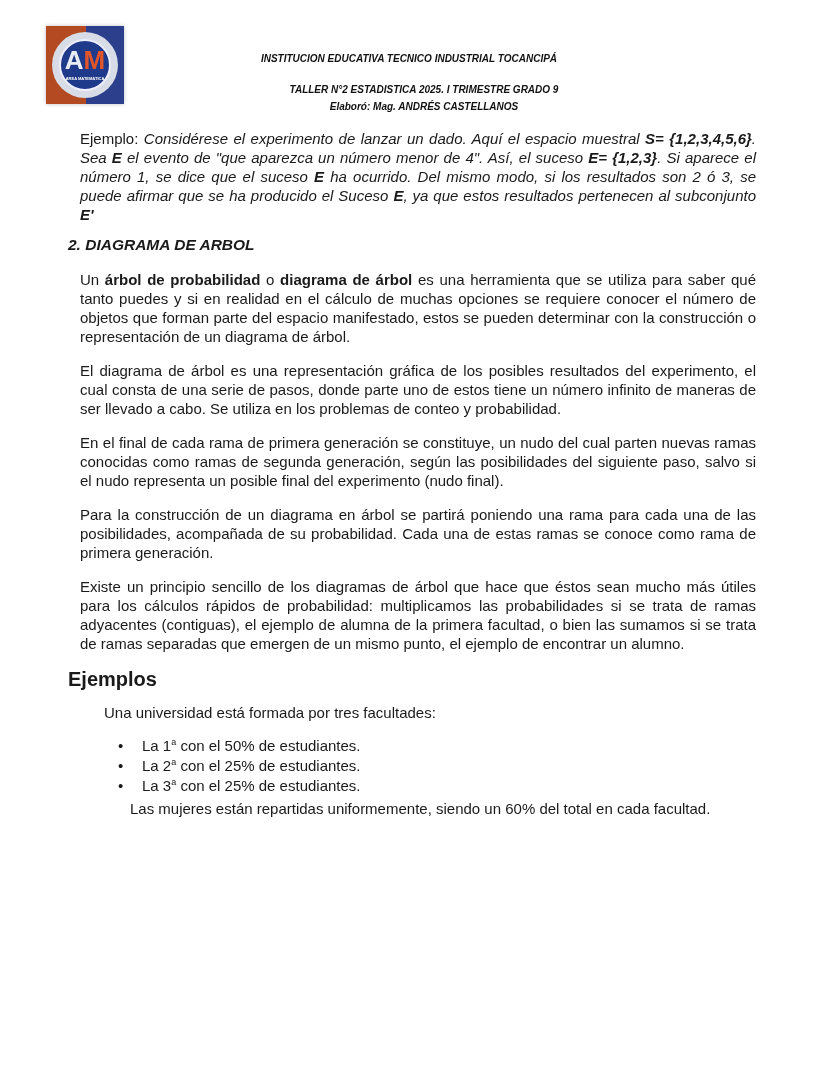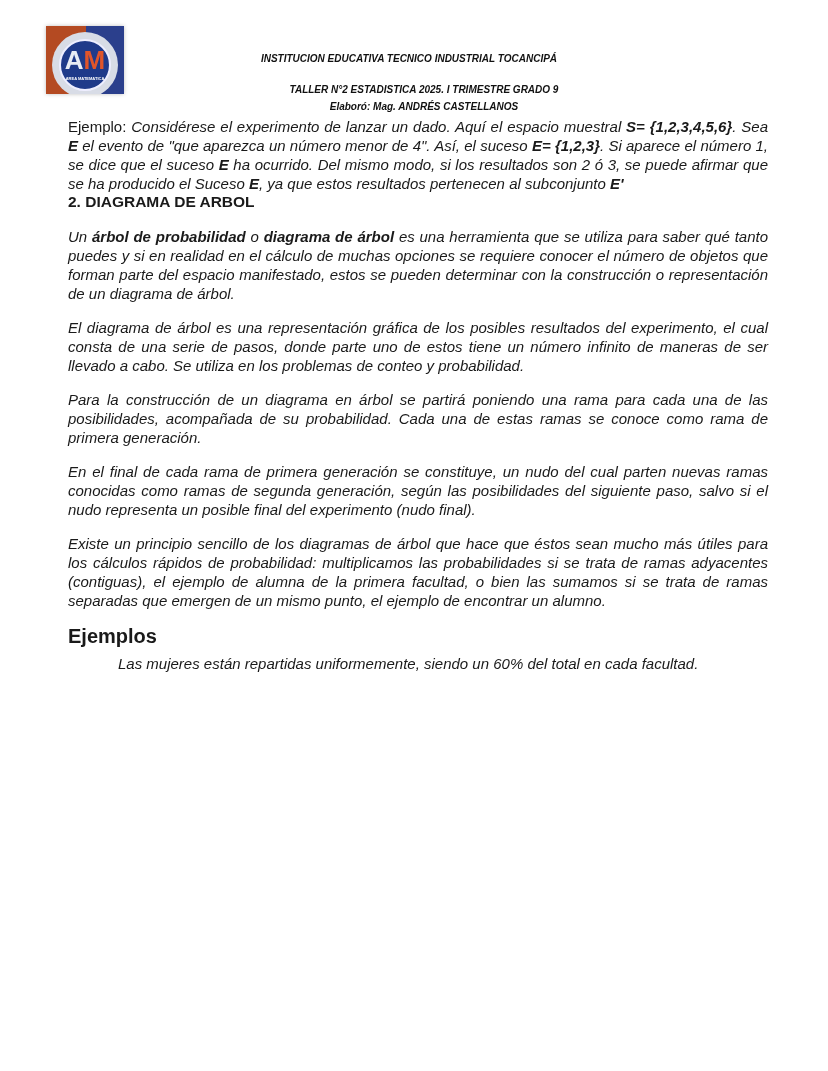--- a/index.html
+++ b/index.html
@@ -1,51 +1,51 @@
 <!DOCTYPE html>
 <html><head>
 <meta charset="utf-8">
 <style>
   html, body { margin: 0; padding: 0; background: #ffffff; }
   body { width: 828px; height: 1071px; position: relative; overflow: hidden;
          font-family: "Liberation Sans", sans-serif; color: #1a1a1a; }
-  .logo { position: absolute; left: 46px; top: 26px; width: 78px; height: 68px;
+  .logo { position: absolute; left: 46px; top: 26px; width: 78px; height: 78px;
           background: #2b3f8c; box-shadow: 0 0 4px rgba(0,0,0,0.25); overflow: hidden; }
   .logo .half { position: absolute; left: 0; top: 0; width: 40px; height: 78px; background: #b44a22; }
   .logo .gear { position: absolute; left: 6px; top: 6px; width: 66px; height: 66px; border-radius: 50%;
                 background: #d8dce6; }
   .logo .inner { position: absolute; left: 13px; top: 13px; width: 52px; height: 52px; border-radius: 50%;
                  background: #1f3a8a; border: 2px solid #eef; box-sizing: border-box; }
   .logo .am { position: absolute; left: 17px; top: 21px; width: 44px; text-align: center;
               font-weight: bold; font-size: 26px; line-height: 26px; }
   .logo .am .a { color: #e8ecf4; }
   .logo .am .m { color: #e0552a; }
   .logo .sub { position: absolute; left: 18px; top: 50px; width: 42px; text-align: center;
                font-size: 4px; color: #fff; font-weight: bold; line-height: 5px; }
 
   .hdr { position: absolute; left: 0; width: 828px; text-align: center; font-weight: bold;
          font-style: italic; font-size: 10px; color: #111; }
   .h1 { top: 53px; left: -5px; }
   .h2 { top: 84px; left: 10px; }
   .h3 { top: 101px; left: 10px; }
 
   .content { position: absolute; left: 68px; top: 117px; width: 700px; }
-  p { margin: 0; font-size: 15px; line-height: 19px; text-align: justify; }
+  p { margin: 12px; font-size: 15px; line-height: 19px; text-align: justify; }
   .ex { font-style: italic; }
   .ex .nonit { font-style: normal; }
   h2 { font-size: 15.5px; margin: 0; font-weight: bold; }
-  .sec-title { margin-top: 0; margin-bottom: 16px; }
-  .para { margin-bottom: 15px; font-style: italic; }
+  .sec-title { margin-top: 0; margin-bottom: 16px; font-style: italic; }
+  .para { margin-bottom: 15px; }
   .ej-title { font-size: 20px; font-weight: bold; margin-top: 4px; margin-bottom: 6px; }
   .indent { padding-left: 24px; }
   ul { margin: 14px 0 0 0; padding-left: 74px; list-style: none; }
   ul li { font-size: 15px; line-height: 20px; position: relative; }
   ul li::before { content: "•"; position: absolute; left: -24px; font-size: 15px; }
   sup { font-size: 9px; line-height: 0; }
-  .last { padding-left: 50px; margin-top: 3px; font-style: italic; }
+  .last { padding-left: 50px; margin-top: 3px; }
 </style>
 </head>
 <body>
 
 <div class="logo">
   <div class="half"></div>
   <div class="gear"></div>
   <div class="inner"></div>
   <div class="am"><span class="a">A</span><span class="m">M</span></div>
   <div class="sub">AREA MATEMATICA</div>
@@ -60,21 +60,27 @@
     <span class="nonit">Ejemplo: </span><span>Considérese el experimento de lanzar un dado. Aquí el espacio muestral </span><b>S= {1,2,3,4,5,6}</b><span>. Sea </span><b>E</b><span> el evento de "que aparezca un número menor de 4". Así, el suceso </span><b>E= {1,2,3}</b><span>. Si aparece el número 1, se dice que el suceso </span><b>E</b><span> ha ocurrido. Del mismo modo, si los resultados son 2 ó 3, se puede afirmar que se ha producido el Suceso </span><b>E</b><span>, ya que estos resultados pertenecen al subconjunto </span><b>E'</b>
   </p>
 
   <h2 class="sec-title">2. DIAGRAMA DE ARBOL</h2>
 
   <p class="para">
     <span>Un </span><b>árbol de probabilidad</b><span> o </span><b>diagrama de árbol</b><span> es una herramienta que se utiliza para saber qué tanto puedes y si en realidad en el cálculo de muchas opciones se requiere conocer el número de objetos que forman parte del espacio manifestado, estos se pueden determinar con la construcción o representación de un diagrama de árbol.</span>
   </p>
 
   <p class="para">El diagrama de árbol es una representación gráfica de los posibles resultados del experimento, el cual consta de una serie de pasos, donde parte uno de estos tiene un número infinito de maneras de ser llevado a cabo. Se utiliza en los problemas de conteo y probabilidad.</p>
+  <p class="para">En el final de cada rama de primera generación se constituye, un nudo del cual parten nuevas ramas conocidas como ramas de segunda generación, según las posibilidades del siguiente paso, salvo si el nudo representa un posible final del experimento (nudo final).</p>
   <p class="para">Para la construcción de un diagrama en árbol se partirá poniendo una rama para cada una de las posibilidades, acompañada de su probabilidad. Cada una de estas ramas se conoce como rama de primera generación.</p>
-  <p class="para">En el final de cada rama de primera generación se constituye, un nudo del cual parten nuevas ramas conocidas como ramas de segunda generación, según las posibilidades del siguiente paso, salvo si el nudo representa un posible final del experimento (nudo final).</p>
   <p class="para">Existe un principio sencillo de los diagramas de árbol que hace que éstos sean mucho más útiles para los cálculos rápidos de probabilidad: multiplicamos las probabilidades si se trata de ramas adyacentes (contiguas), el ejemplo de alumna de la primera facultad, o bien las sumamos si se trata de ramas separadas que emergen de un mismo punto, el ejemplo de encontrar un alumno.</p>
 
   <div class="ej-title">Ejemplos</div>
+  <p class="indent">Una universidad está formada por tres facultades:</p>
 
+  <ul>
+    <li><span>La 1</span><sup>a</sup><span> con el 50% de estudiantes.</span></li>
+    <li><span>La 2</span><sup>a</sup><span> con el 25% de estudiantes.</span></li>
+    <li><span>La 3</span><sup>a</sup><span> con el 25% de estudiantes.</span></li>
+  </ul>
 
   <p class="last">Las mujeres están repartidas uniformemente, siendo un 60% del total en cada facultad.</p>
 </div>
 
 </body></html>

